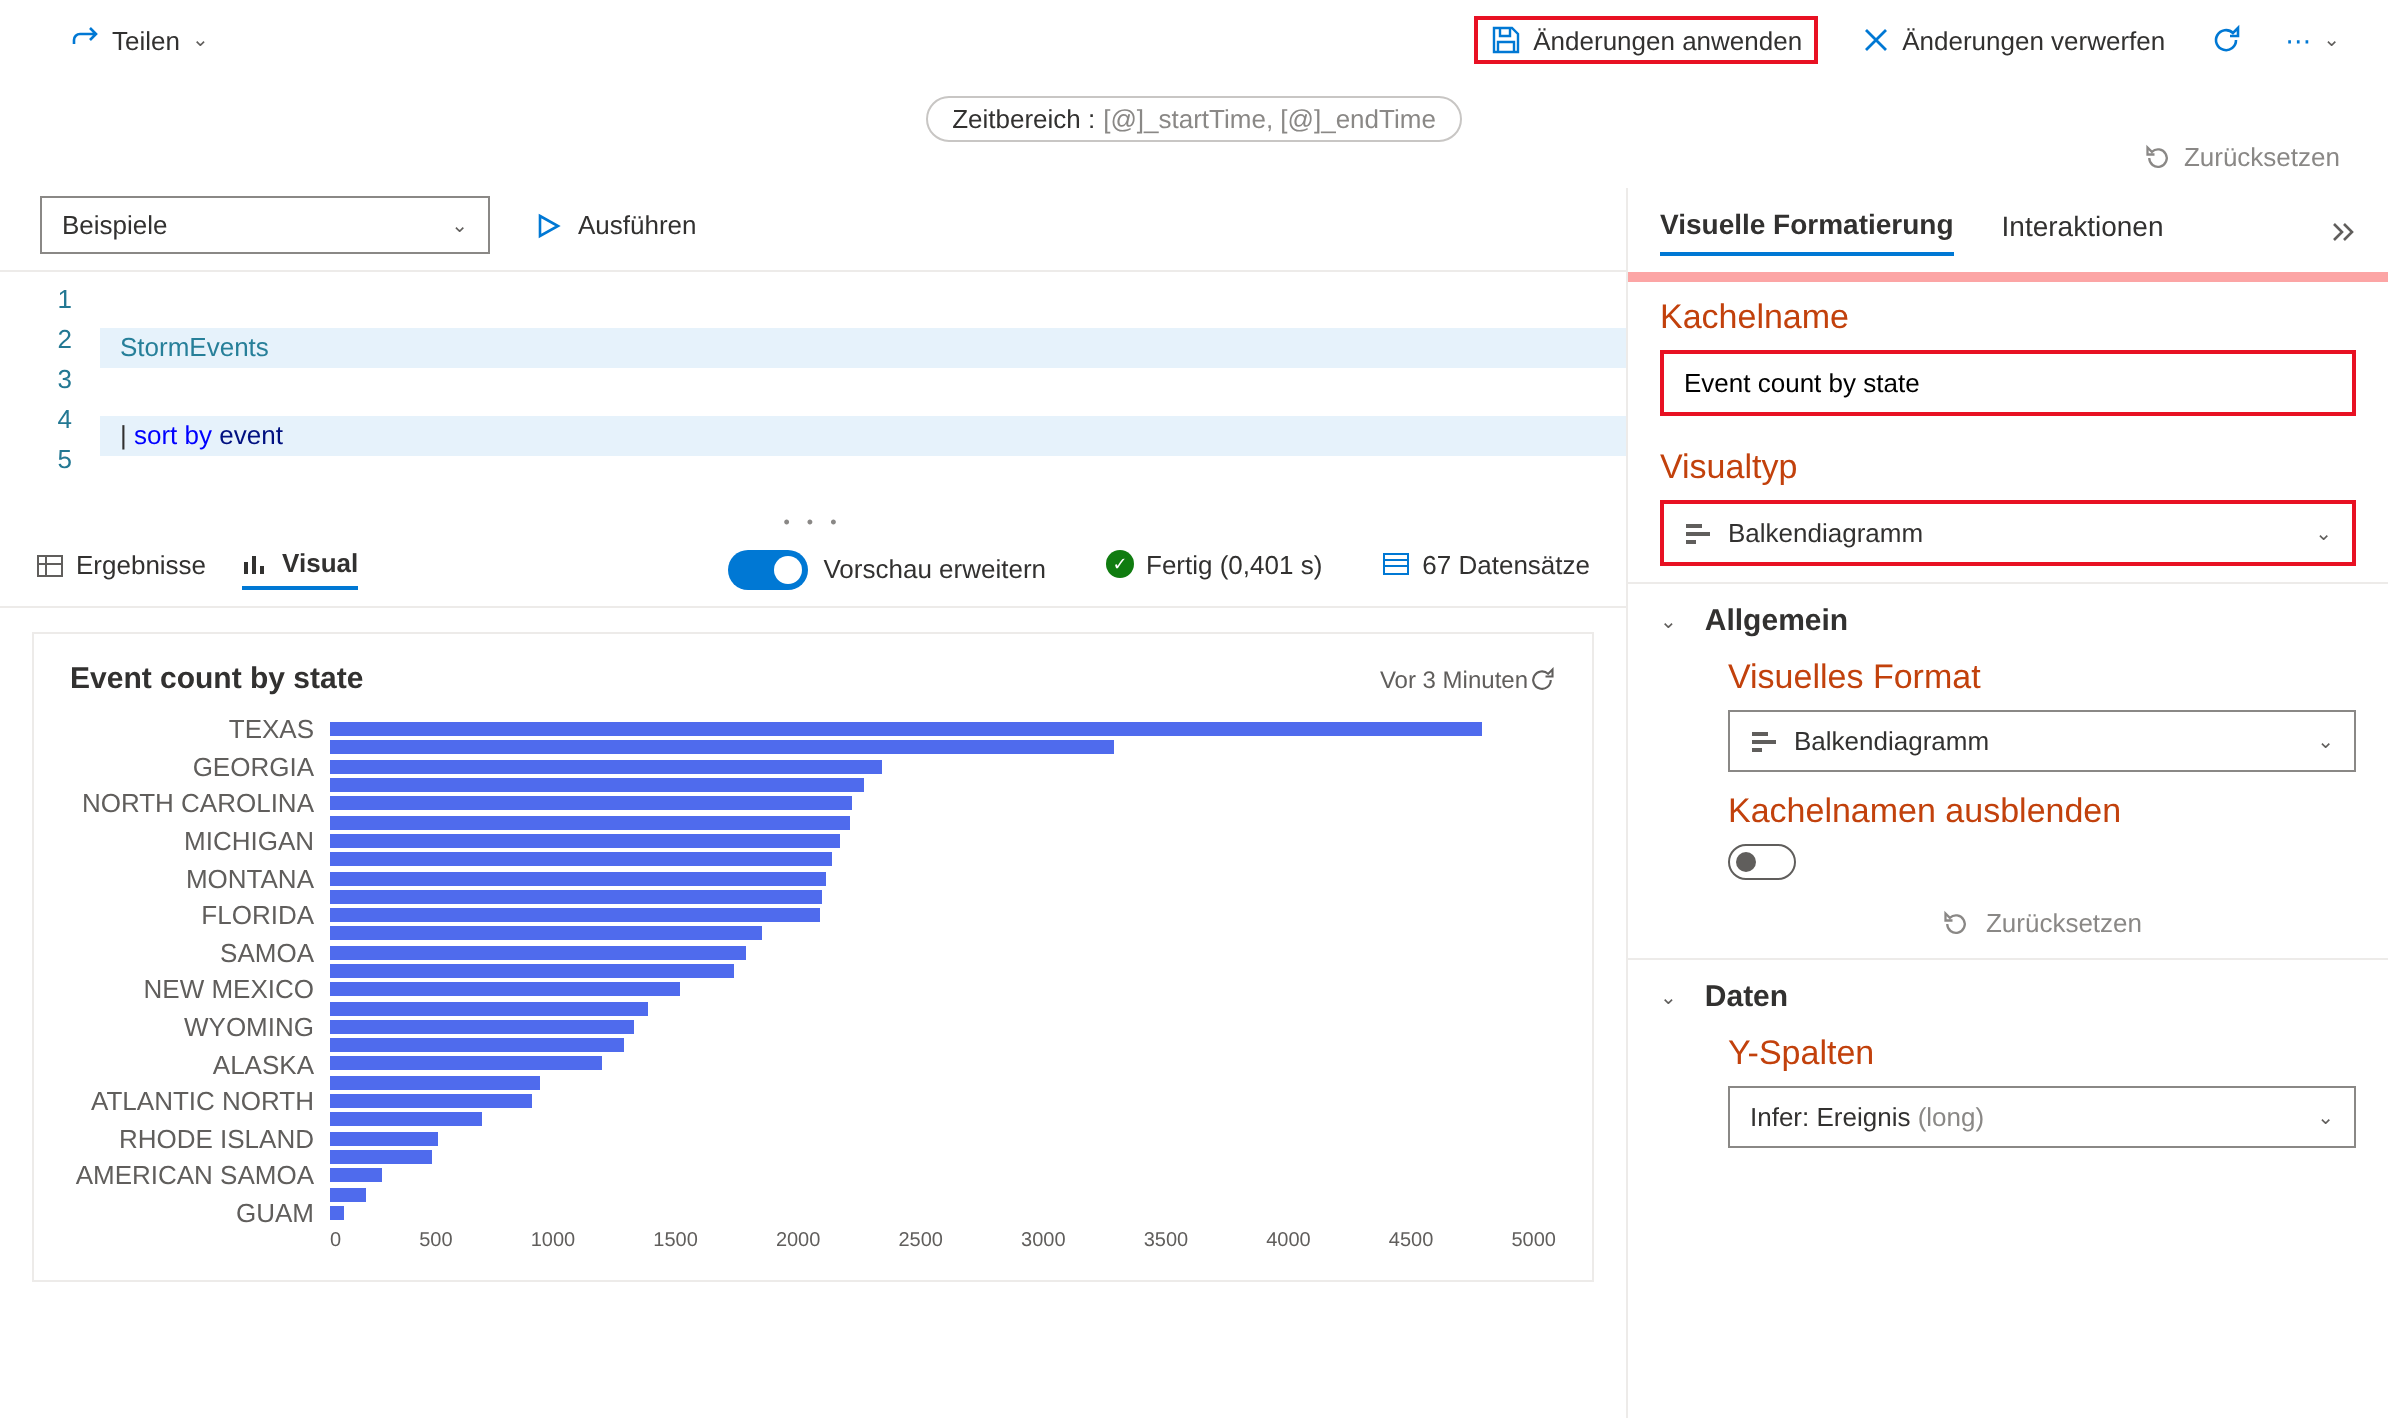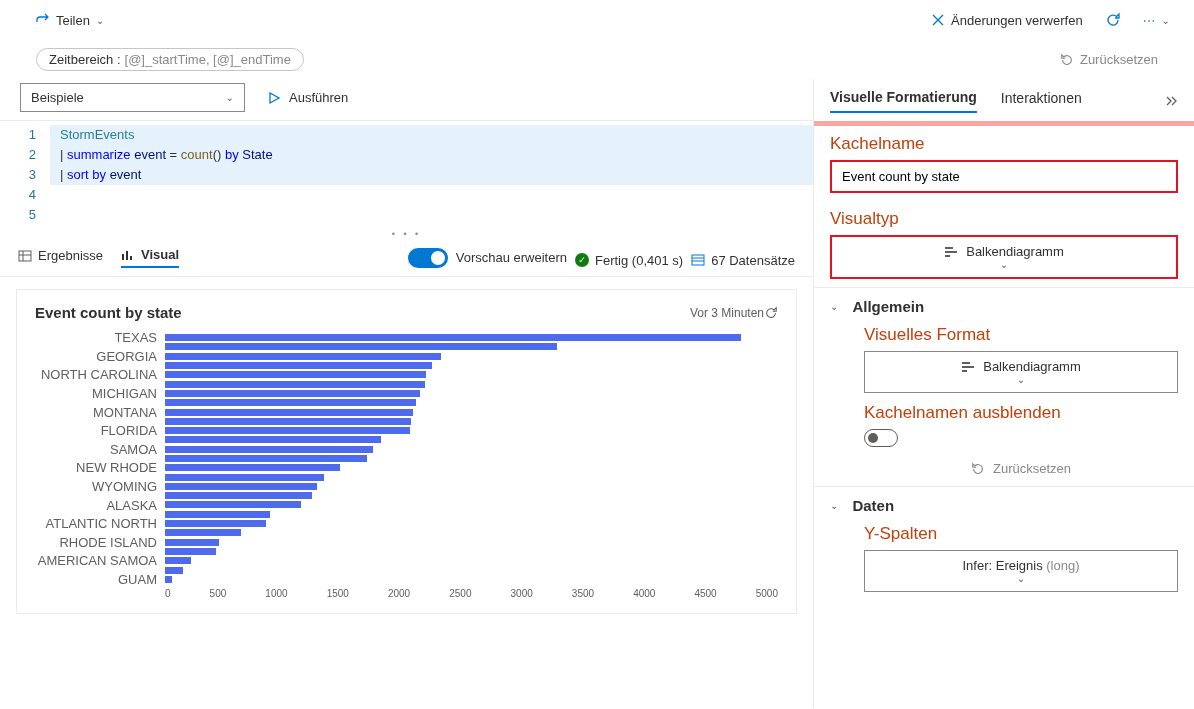--- a/index.html
+++ b/index.html
@@ -5,39 +5,39 @@
 * { box-sizing: border-box; font-family: "Segoe UI", -apple-system, sans-serif; }
 body { margin: 0; background: #fff; color: #323130; font-size: 13px; }
 
 .toolbar { display: flex; align-items: center; padding: 6px 18px 6px 28px; height: 40px; }
 .toolbar-left { display: flex; align-items: center; gap: 6px; }
 .toolbar-right { margin-left: auto; display: flex; align-items: center; gap: 16px; }
 .toolbar-btn { display: flex; align-items: center; gap: 6px; cursor: pointer; padding: 4px 6px; color: #323130; }
 .blue-icon { color: #0078d4; }
 .red-box { border: 2px solid #e81123; padding: 2px 6px; }
 
-.timerange-row { display: flex; align-items: center; padding: 8px 36px; }
+.timerange-row { display: flex; align-items: center; padding: 8px 24px; flex-direction: column; }
 .pill { border: 1px solid #c8c6c4; border-radius: 12px; padding: 3px 12px; display: flex; gap: 4px; font-size: 13px; }
 .pill .grey { color: #8a8886; }
 .reset-top { margin-left: auto; display: flex; align-items: center; gap: 6px; color: #8a8886; cursor: pointer;}
 
 .main { display: flex; height: calc(709px - 40px - 40px); }
 .left { flex: 1; border-right: 1px solid #edebe9; display: flex; flex-direction: column; padding: 4px 0 10px 0; min-width: 0; }
 .right { width: 380px; padding: 10px 0 10px 0; overflow-y: auto; position: relative; }
 
 .examples-row { display: flex; align-items: center; gap: 22px; padding: 0 20px 8px 20px; }
 .examples-select { border: 1px solid #8a8886; padding: 6px 10px; width: 225px; display: flex; justify-content: space-between; align-items: center; }
 .run-btn { display: flex; align-items: center; gap: 8px; cursor: pointer; }
 
 .editor { display: flex; border-top: 1px solid #edebe9; padding: 4px 0; font-family: Consolas, monospace; font-size: 13px; }
 .gutter { width: 50px; text-align: right; padding-right: 14px; color: #237893; }
 .gutter div { line-height: 20px; }
 .code { flex: 1; }
 .code .cur { background: #e6f2fb; }
-.code div { line-height: 20px; padding-left: 10px; }
+.code div { line-height: 20px; padding-left: 10px; margin-top: 24px; }
 .kw1 { color: #267f99; }
 .kw2 { color: #0000ff; }
 .fn { color: #795e26; }
 .ident { color: #001080; }
 .pipe { color: #323130; }
 
 .splitter-dots { text-align: center; color: #8a8886; letter-spacing: 3px; font-size: 9px; }
 
 .results-row { display: flex; align-items: center; padding: 8px 18px; gap: 18px; border-bottom: 1px solid #edebe9; }
 .tab { display: flex; align-items: center; gap: 6px; cursor: pointer; padding-bottom: 4px; }
@@ -59,21 +59,21 @@
 .axis { display: flex; margin-left: 130px; justify-content: space-between; font-size: 10px; color: #605e5c; margin-top: 4px; }
 
 .panel-tabs { display: flex; gap: 24px; padding: 0 16px 8px 16px; border-bottom: 5px solid #fca5a5; align-items: center;}
 .ptab { cursor: pointer; padding-bottom: 6px; font-size: 14px;}
 .ptab.active { font-weight: 600; border-bottom: 2px solid #0078d4; color: #323130; }
 .collapse-all { padding: 10px 16px; display: flex; gap: 10px; align-items: center; color: #323130; cursor: pointer;}
 
 .section { padding: 8px 16px; }
 .section-label { color: #c2410c; margin-bottom: 6px; font-size: 17px;}
 .input-red { border: 2px solid #e81123; padding: 7px 10px; width: 100%; font-size: 13px; }
-.input-grey { border: 1px solid #8a8886; padding: 7px 10px; width: 100%; font-size: 13px; display: flex; justify-content: space-between; align-items: center; flex-direction: column;}
+.input-grey { border: 1px solid #8a8886; padding: 7px 10px; width: 100%; font-size: 13px; display: flex; justify-content: space-between; align-items: center;}
 
 .accordion { padding: 10px 16px; border-top: 1px solid #edebe9; }
 .acc-head { display: flex; align-items: center; gap: 14px; cursor: pointer; }
 .acc-title { font-weight: 600; font-size: 15px; }
 .acc-body { padding: 10px 0 0 34px; display: flex; flex-direction: column; gap: 10px; }
 .small-toggle { width: 34px; height: 18px; border: 1px solid #605e5c; border-radius: 10px; position: relative; }
 .small-toggle::after { content: ""; position: absolute; width: 10px; height: 10px; background: #605e5c; border-radius: 50%; top: 3px; left: 3px; }
 .reset-btn { display: flex; align-items: center; gap: 8px; color: #8a8886; cursor: pointer; margin-top: 4px; justify-content: center;}
 
 svg { display: block; }
@@ -89,20 +89,28 @@
       <span class="blue-icon">
         <svg width="16" height="16" viewBox="0 0 16 16">
             <path d="M11 2l3 3-3 3M14 5H6a3 3 0 00-3 3v2" fill="none" stroke="#0078d4" stroke-width="1.3"></path>
           </svg>
       </span>
       <span>Teilen</span>
       <span class="chev">⌄</span>
     </div>
   </div>
   <div class="toolbar-right">
+    <div class="toolbar-btn red-box">
+      <span class="blue-icon">
+        <svg width="16" height="16" viewBox="0 0 16 16">
+            <path d="M2 2h9l3 3v9H2z M5 2v4h5V2 M4 14v-5h8v5" fill="none" stroke="#0078d4" stroke-width="1.2"></path>
+          </svg>
+      </span>
+      <span>Änderungen anwenden</span>
+    </div>
     <div class="toolbar-btn">
       <span class="blue-icon">
         <svg width="14" height="14" viewBox="0 0 14 14">
             <path d="M2 2l10 10M12 2L2 12" stroke="#0078d4" stroke-width="1.4"></path>
           </svg>
       </span>
       <span>Änderungen verwerfen</span>
     </div>
     <span class="blue-icon">
       <svg width="16" height="16" viewBox="0 0 16 16">
@@ -147,21 +155,20 @@
     <div class="editor">
       <div class="gutter">
         <div>1</div>
           <div>2</div>
           <div>3</div>
           <div>4</div>
           <div>5</div>
       </div>
       <div class="code">
         <div class="cur"><span class="kw1">StormEvents</span></div>
-        <div class="cur"><span class="pipe">| </span><span class="kw2">summarize</span><span class="ident"> event </span><span>=</span><span class="fn"> count</span><span>() </span><span class="kw2">by</span><span class="ident"> State</span></div>
         <div class="cur"><span class="pipe">| </span><span class="kw2">sort by</span><span class="ident"> event</span></div>
         <div></div>
           <div></div>
       </div>
     </div>
 
     <div class="splitter-dots">• • •</div>
 
     <div class="results-row">
       <div class="tab">
@@ -170,21 +177,21 @@
             <path d="M1 6h12M5 2v10" stroke="#605e5c"></path>
           </svg>
         <span>Ergebnisse</span>
       </div>
       <div class="tab active">
         <svg width="14" height="14" viewBox="0 0 14 14">
             <path d="M2 12V6M6 12V3M10 12V8" stroke="#323130" stroke-width="2"></path>
           </svg>
         <span>Visual</span>
       </div>
-      <div style="margin-left:auto;display:flex;align-items:flex-end;gap:8px;">
+      <div style="margin-left:auto;display:flex;align-items:flex-start;gap:30px;">
         <div style="display:flex;align-items:center;gap:8px;">
           <div class="toggle"></div>
           <span>Vorschau erweitern</span>
         </div>
         <div class="status-ok">
           <span class="ok-dot">✓</span>
           <span>Fertig (0,401 s)</span>
         </div>
         <div style="display:flex;align-items:center;gap:6px;">
           <svg width="14" height="14" viewBox="0 0 14 14">
@@ -285,21 +292,21 @@
               <div class="bar" style="width: 34%;"></div>
             </div>
           </div>
           <div class="bar-row">
             <div class="bar-label"></div>
             <div class="bar-track">
               <div class="bar" style="width: 33%;"></div>
             </div>
           </div>
           <div class="bar-row">
-            <div class="bar-label">NEW RHODE</div>
+            <div class="bar-label">NEW MEXICO</div>
             <div class="bar-track">
               <div class="bar" style="width: 28.6%;"></div>
             </div>
           </div>
           <div class="bar-row">
             <div class="bar-label"></div>
             <div class="bar-track">
               <div class="bar" style="width: 26%;"></div>
             </div>
           </div>

